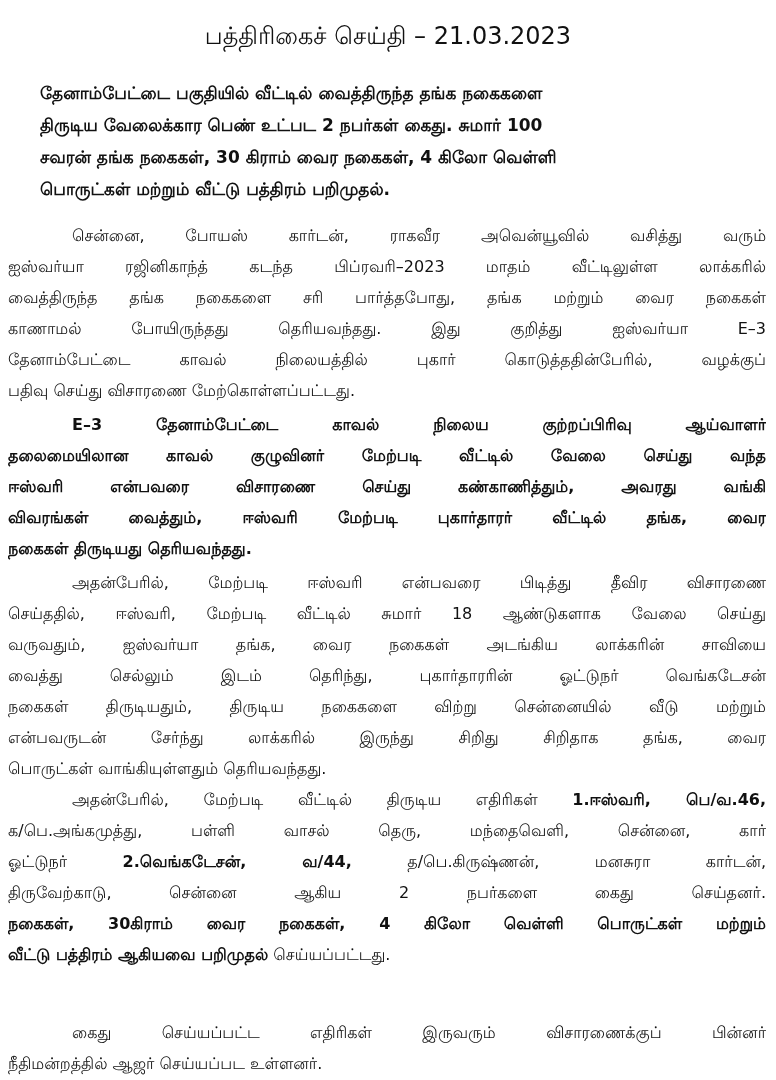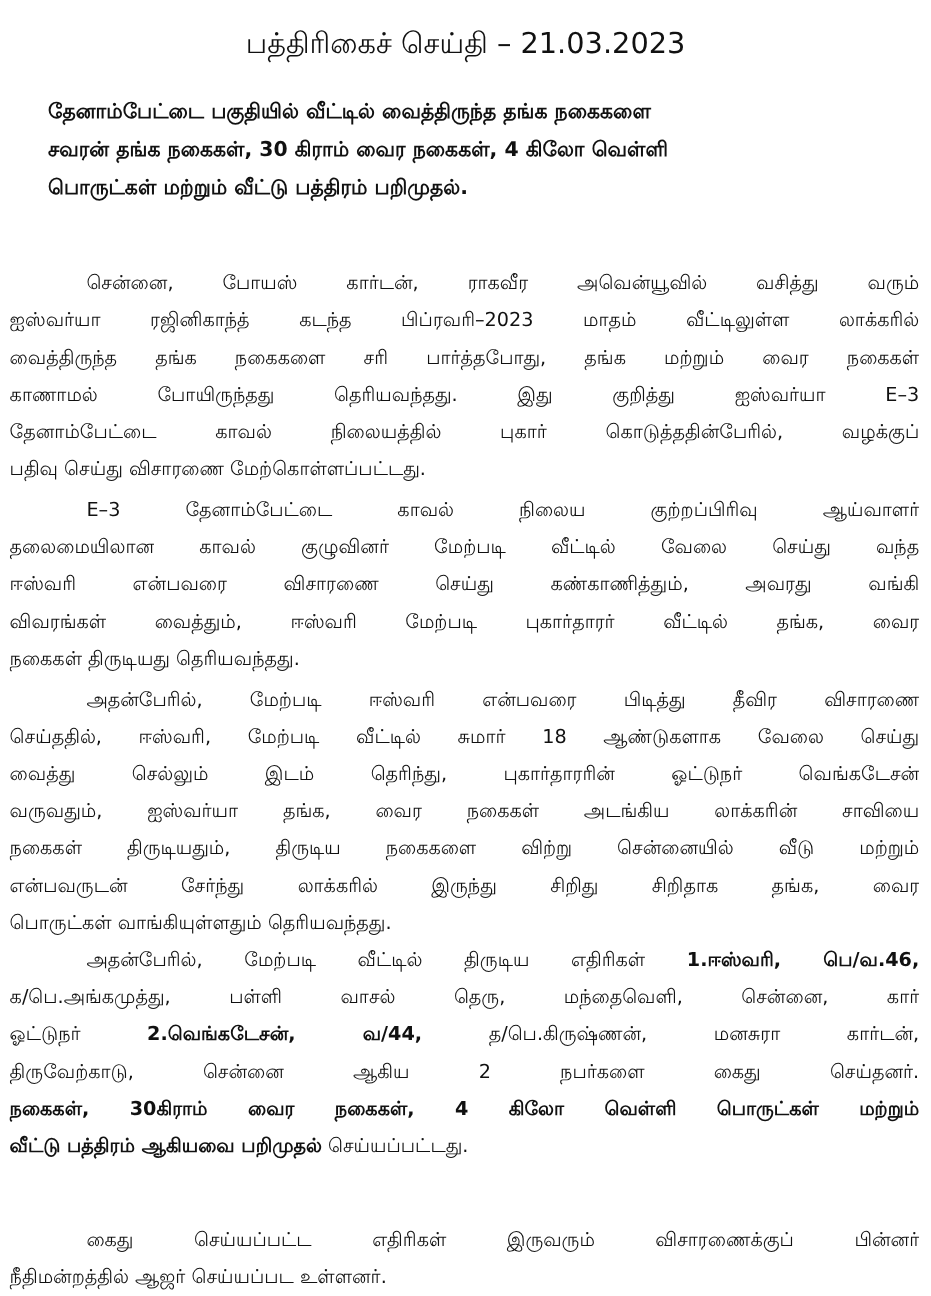--- a/index.html
+++ b/index.html
@@ -21,46 +21,47 @@
 </style>
 </head>
 <body>
 
 <div class="page">
 
   <div class="title">பத்திரிகைச் செய்தி – 21.03.2023</div>
 
   <div class="headline">
     <span class="hl">தேனாம்பேட்டை பகுதியில் வீட்டில் வைத்திருந்த தங்க நகைகளை</span>
+    <span class="hl">திருடிய வேலைக்கார பெண் உட்பட 2 நபர்கள் கைது. சுமார் 100</span>
     <span class="hl">சவரன் தங்க நகைகள், 30 கிராம் வைர நகைகள், 4 கிலோ வெள்ளி</span>
     <span class="hl">பொருட்கள் மற்றும் வீட்டு பத்திரம் பறிமுதல்.</span>
   </div>
 
   <div class="para" style="top:203px;">
     <span class="line indent">சென்னை, போயஸ் கார்டன், ராகவீர அவென்யூவில் வசித்து வரும்</span>
     <span class="line">ஐஸ்வர்யா ரஜினிகாந்த் கடந்த பிப்ரவரி–2023 மாதம் வீட்டிலுள்ள லாக்கரில்</span>
     <span class="line">வைத்திருந்த தங்க நகைகளை சரி பார்த்தபோது, தங்க மற்றும் வைர நகைகள்</span>
     <span class="line">காணாமல் போயிருந்தது தெரியவந்தது. இது குறித்து ஐஸ்வர்யா E–3</span>
     <span class="line">தேனாம்பேட்டை காவல் நிலையத்தில் புகார் கொடுத்ததின்பேரில், வழக்குப்</span>
     <span class="line last">பதிவு செய்து விசாரணை மேற்கொள்ளப்பட்டது.</span>
   </div>
 
-  <div class="para" style="top:392px;">
+  <div class="para" style="top:392px;font-weight:bold;">
     <span class="line indent">E–3 தேனாம்பேட்டை காவல் நிலைய குற்றப்பிரிவு ஆய்வாளர்</span>
     <span class="line">தலைமையிலான காவல் குழுவினர் மேற்படி வீட்டில் வேலை செய்து வந்த</span>
     <span class="line">ஈஸ்வரி என்பவரை விசாரணை செய்து கண்காணித்தும், அவரது வங்கி</span>
     <span class="line">விவரங்கள் வைத்தும், ஈஸ்வரி மேற்படி புகார்தாரர் வீட்டில் தங்க, வைர</span>
     <span class="line last">நகைகள் திருடியது தெரியவந்தது.</span>
   </div>
 
   <div class="para" style="top:550px;">
     <span class="line indent">அதன்பேரில், மேற்படி ஈஸ்வரி என்பவரை பிடித்து தீவிர விசாரணை</span>
     <span class="line">செய்ததில், ஈஸ்வரி, மேற்படி வீட்டில் சுமார் 18 ஆண்டுகளாக வேலை செய்து</span>
+    <span class="line">வருவதும், ஐஸ்வர்யா தங்க, வைர நகைகள் அடங்கிய லாக்கரின் சாவியை</span>
     <span class="line">வைத்து செல்லும் இடம் தெரிந்து, புகார்தாரரின் ஓட்டுநர் வெங்கடேசன்</span>
-    <span class="line">வருவதும், ஐஸ்வர்யா தங்க, வைர நகைகள் அடங்கிய லாக்கரின் சாவியை</span>
     <span class="line">நகைகள் திருடியதும், திருடிய நகைகளை விற்று சென்னையில் வீடு மற்றும்</span>
     <span class="line">என்பவருடன் சேர்ந்து லாக்கரில் இருந்து சிறிது சிறிதாக தங்க, வைர</span>
     <span class="line last">பொருட்கள் வாங்கியுள்ளதும் தெரியவந்தது.</span>
   </div>
 
   <div class="para" style="top:767px;">
     <span class="line indent"><span>அதன்பேரில், மேற்படி வீட்டில் திருடிய எதிரிகள் </span><span class="b">1.ஈஸ்வரி, பெ/வ.46,</span><span></span></span>
     <span class="line"><span>க/பெ.அங்கமுத்து, பள்ளி வாசல் தெரு, மந்தைவெளி, சென்னை, கார்</span></span>
     <span class="line"><span>ஓட்டுநர் </span><span class="b">2.வெங்கடேசன், வ/44,</span><span> த/பெ.கிருஷ்ணன், மனசுரா கார்டன்,</span></span>
     <span class="line"><span>திருவேற்காடு, சென்னை ஆகிய 2 நபர்களை கைது செய்தனர்.</span></span>

